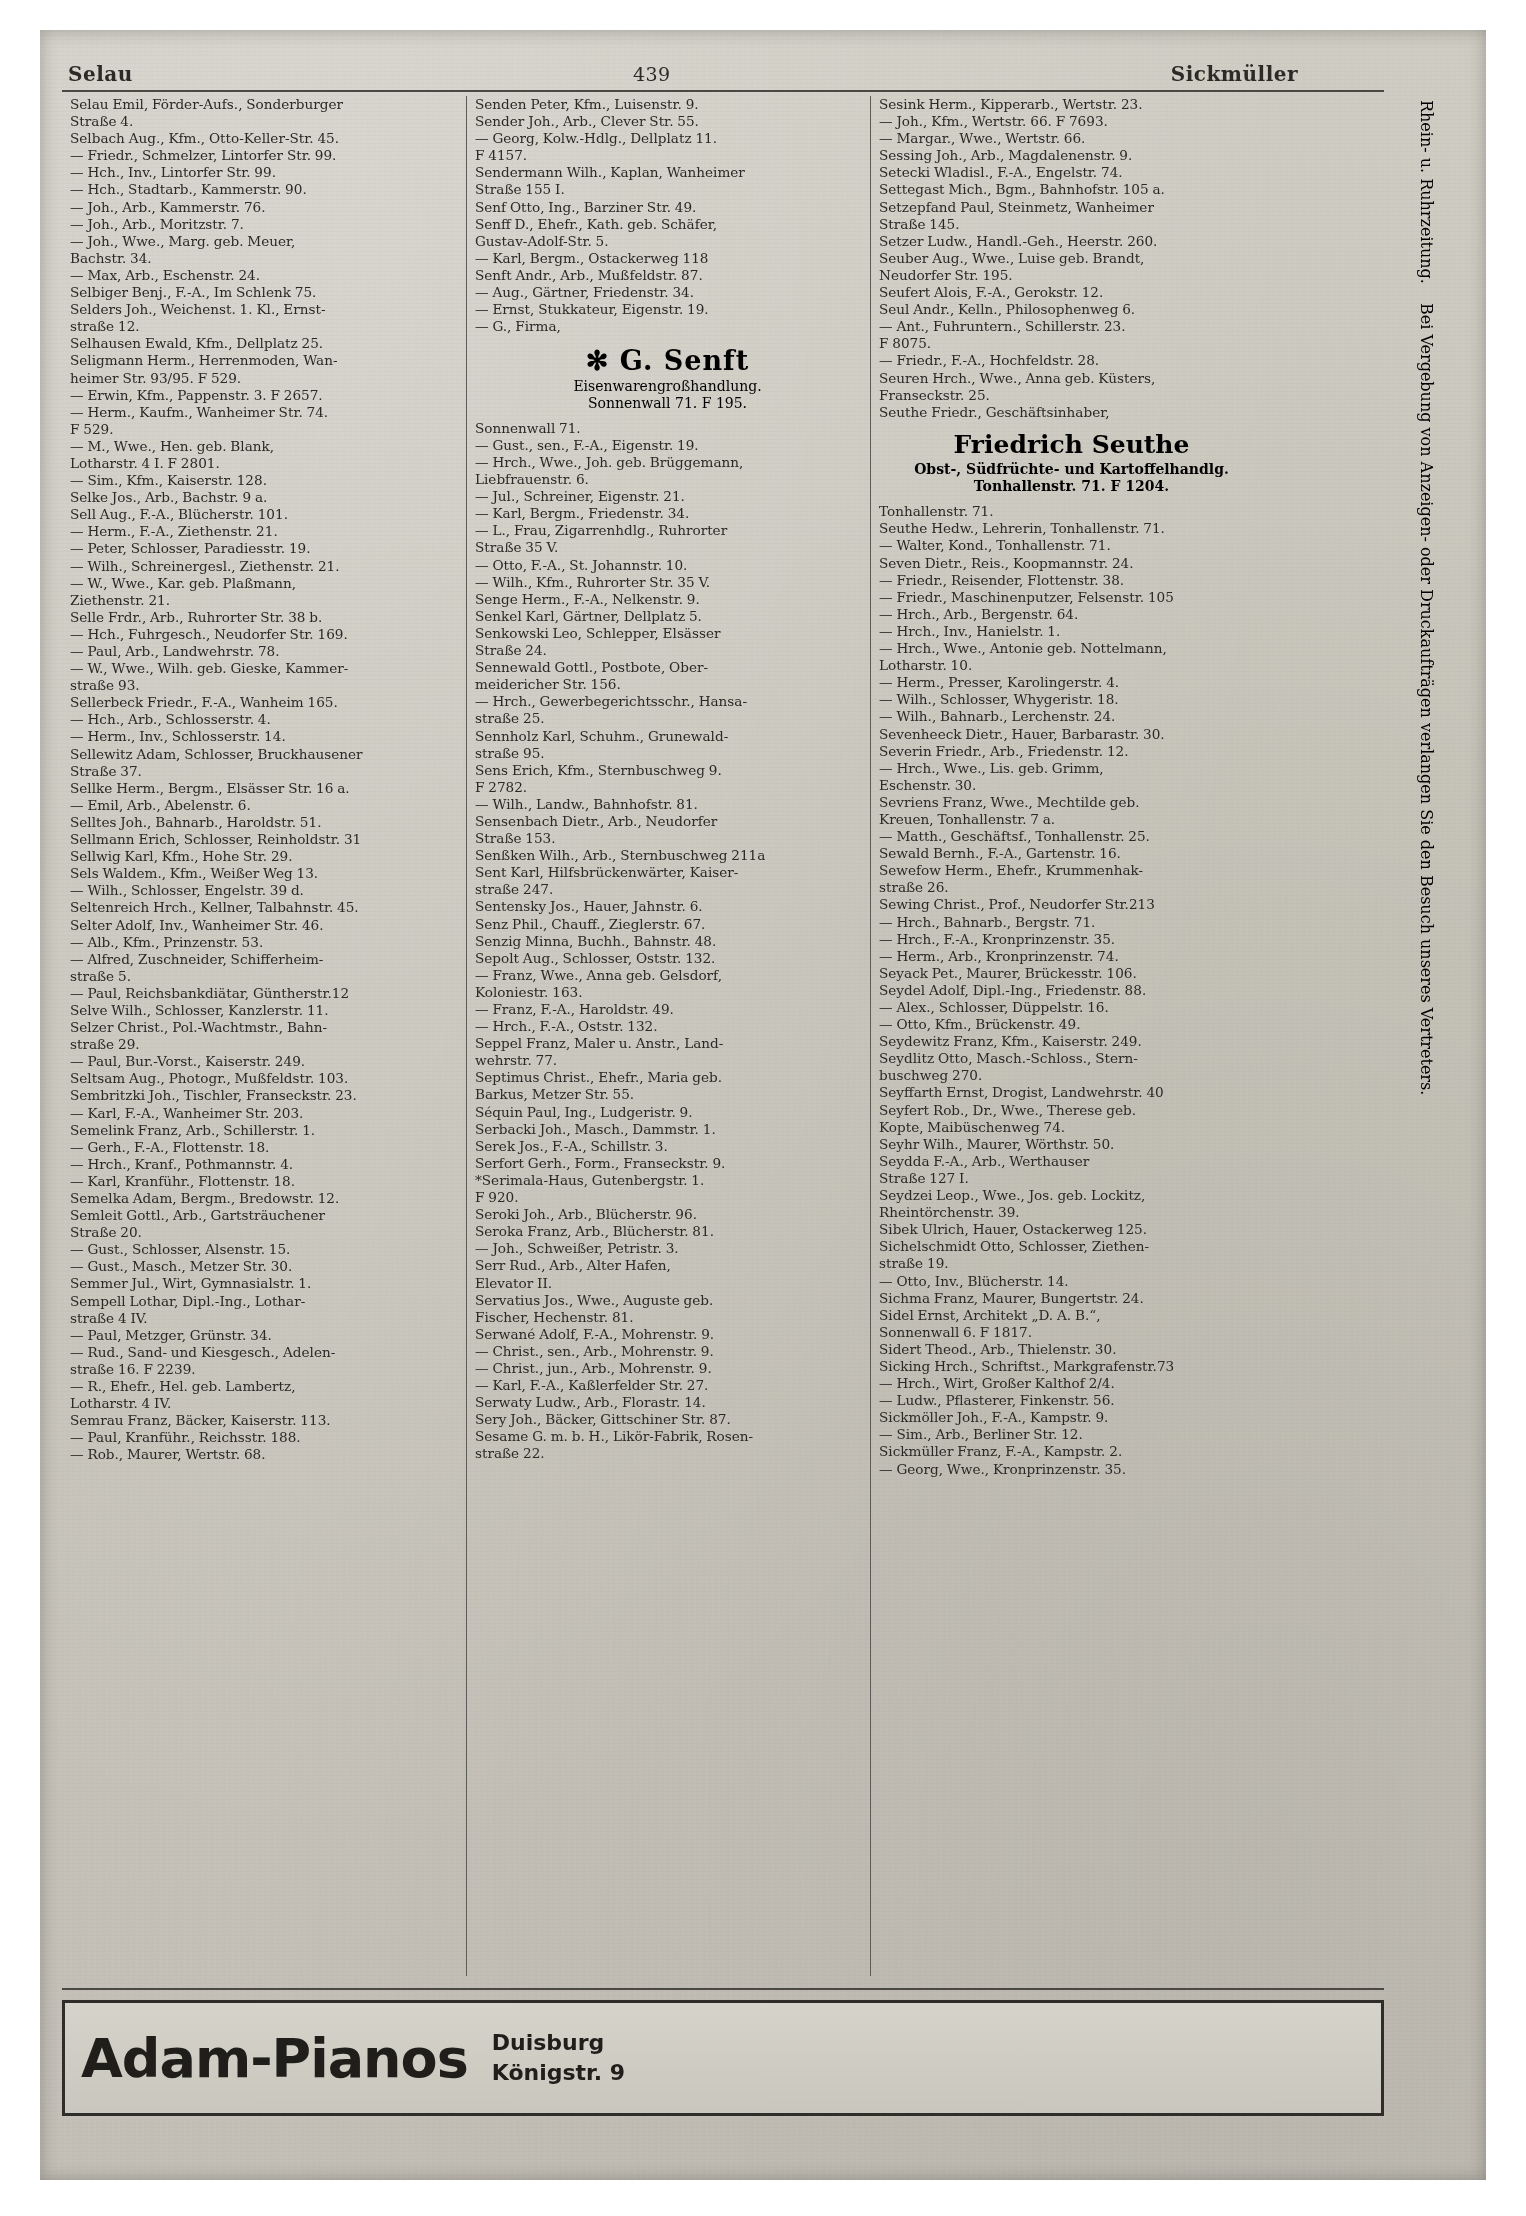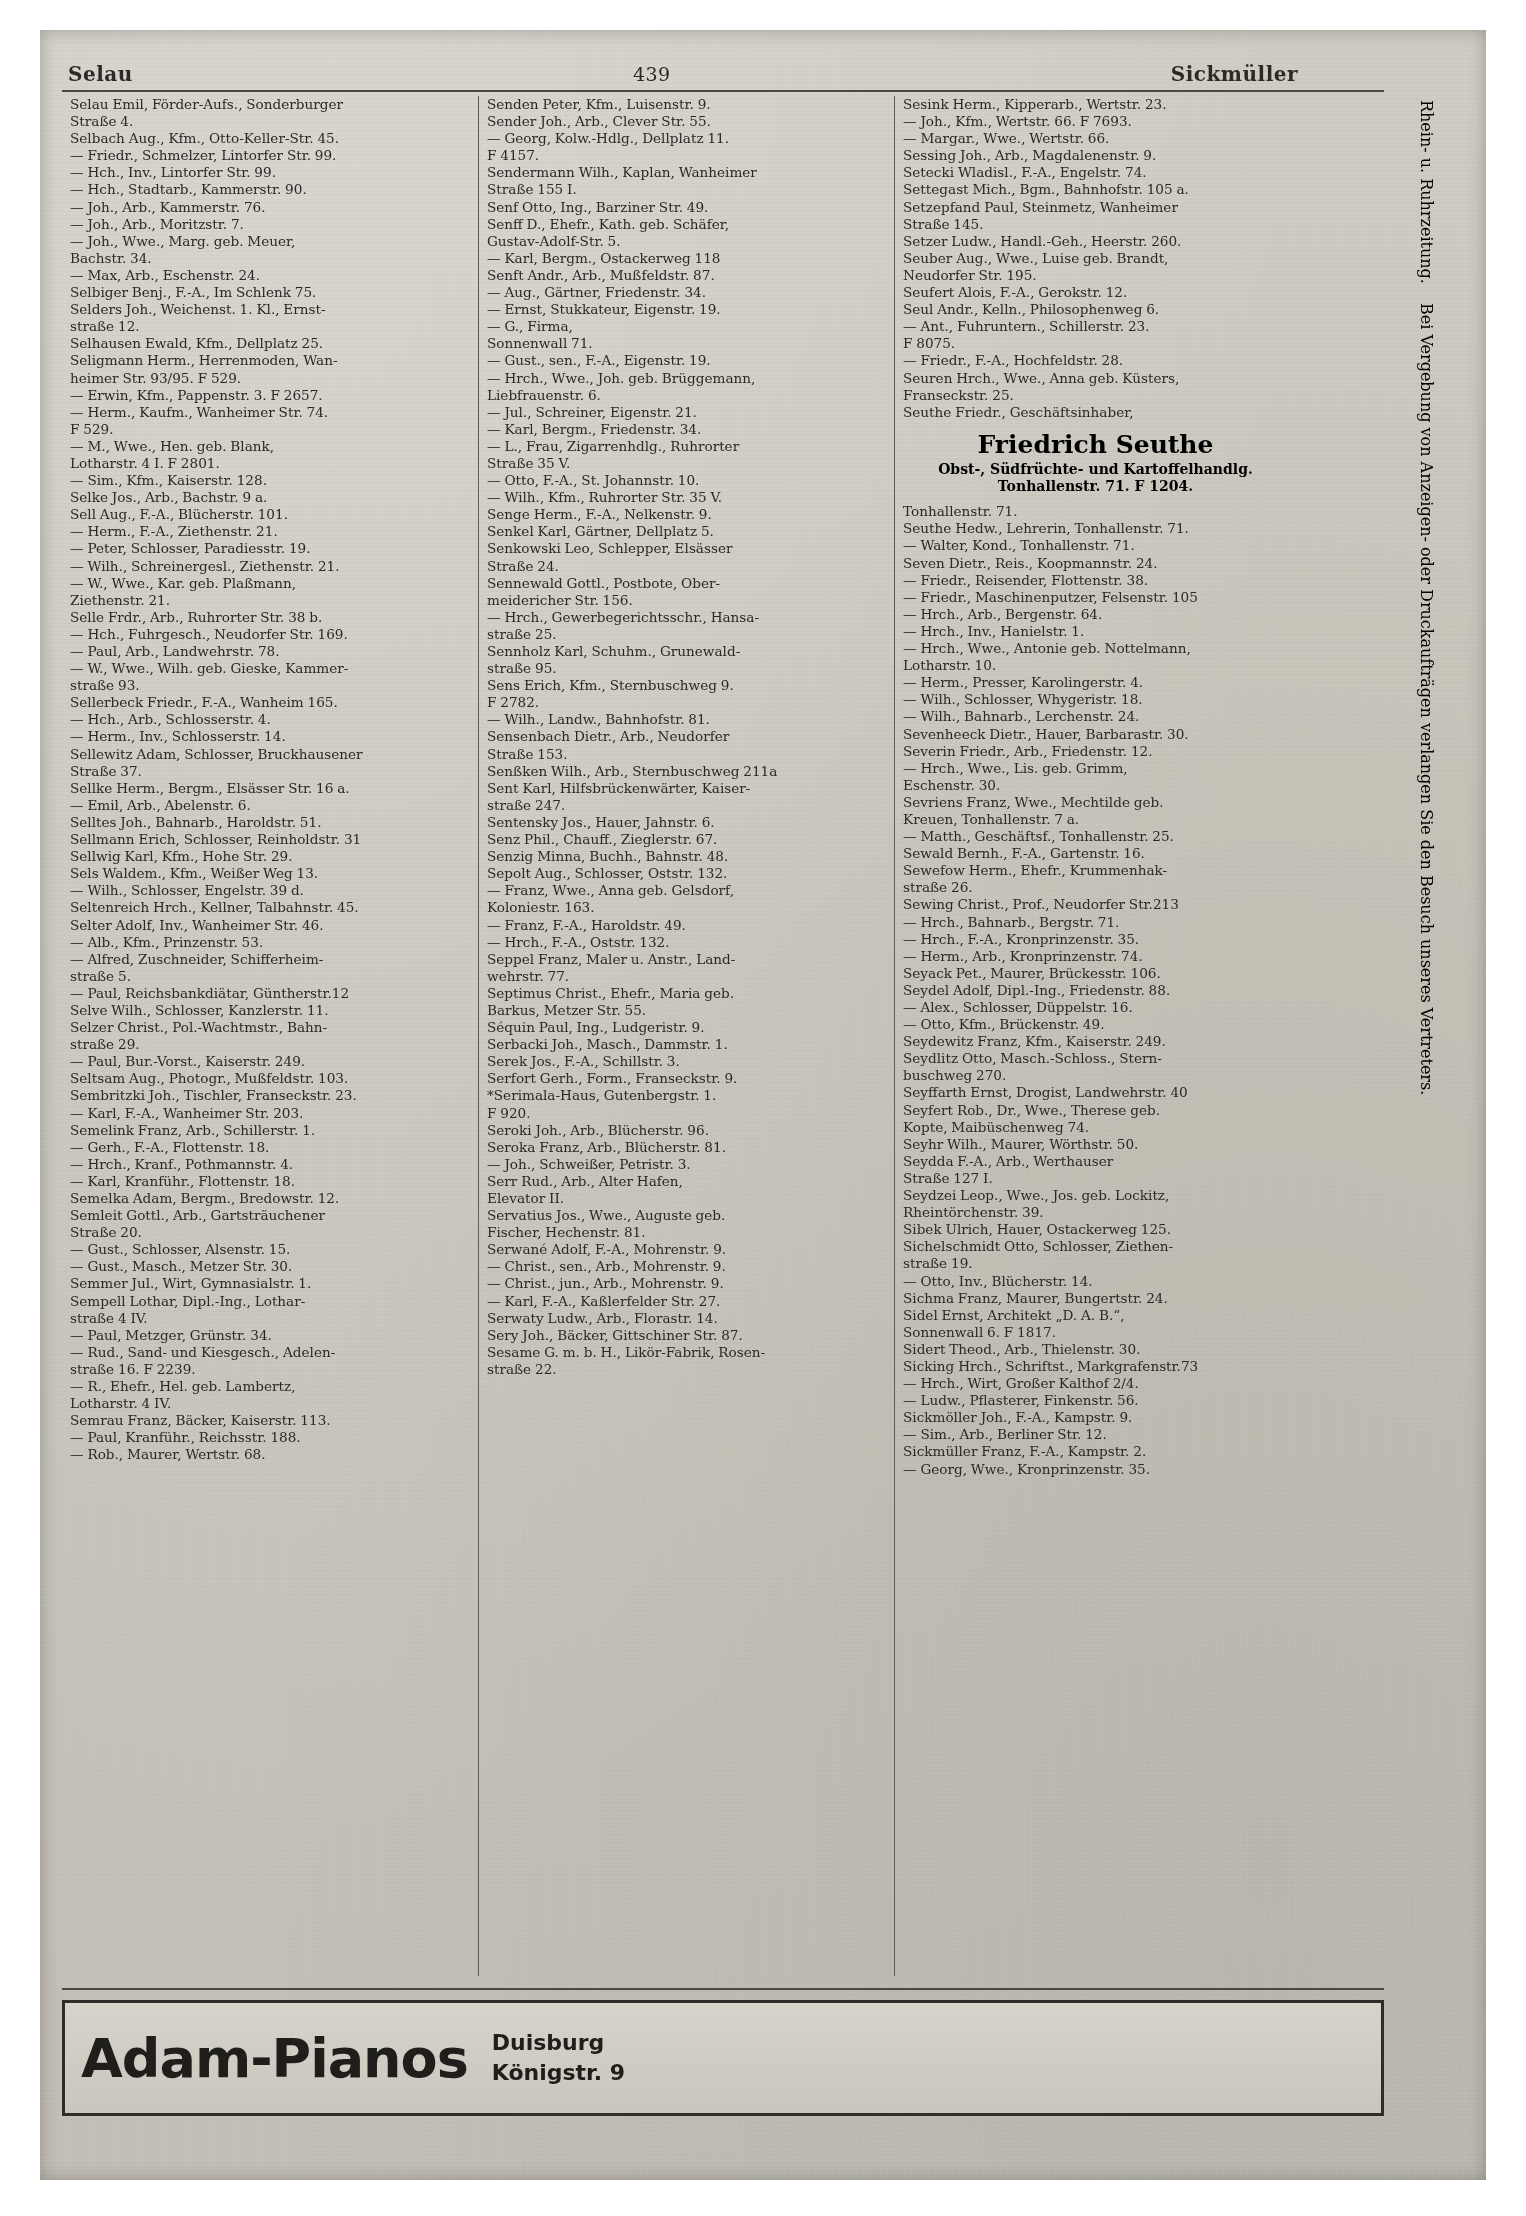--- a/index.html
+++ b/index.html
@@ -63,21 +63,21 @@
   }
 
   
   .columns {
     position: absolute;
     top: 96px;
     left: 62px;
     width: 1252px;
     height: 1880px;
     display: flex;
-    gap: 12px;
+    gap: 0;
   }
   .col {
     width: 404px;
     padding: 0 10px 0 8px;
     box-sizing: border-box;
     position: relative;
   }
   .col + .col {
     border-left: 1.5px solid #5d5b55;
   }
@@ -278,20 +278,25 @@
         <p class="entry">Sendermann Wilh., Kaplan, Wanheimer</p>
         <p class="entry">Straße 155 I.</p>
         <p class="entry">Senf Otto, Ing., Barziner Str. 49.</p>
         <p class="entry">Senff D., Ehefr., Kath. geb. Schäfer,</p>
         <p class="entry">Gustav-Adolf-Str. 5.</p>
         <p class="entry">— Karl, Bergm., Ostackerweg 118</p>
         <p class="entry">Senft Andr., Arb., Mußfeldstr. 87.</p>
         <p class="entry">— Aug., Gärtner, Friedenstr. 34.</p>
         <p class="entry">— Ernst, Stukkateur, Eigenstr. 19.</p>
         <p class="entry">— G., Firma,</p>
+        <div class="inline-ad">
+          <div class="ad-title">✻ G. Senft</div>
+          <div class="ad-sub">Eisenwarengroßhandlung.</div>
+          <div class="ad-sub">Sonnenwall 71.  F 195.</div>
+        </div>
         <p class="entry">Sonnenwall 71.</p>
         <p class="entry">— Gust., sen., F.-A., Eigenstr. 19.</p>
         <p class="entry">— Hrch., Wwe., Joh. geb. Brüggemann,</p>
         <p class="entry">Liebfrauenstr. 6.</p>
         <p class="entry">— Jul., Schreiner, Eigenstr. 21.</p>
         <p class="entry">— Karl, Bergm., Friedenstr. 34.</p>
         <p class="entry">— L., Frau, Zigarrenhdlg., Ruhrorter</p>
         <p class="entry">Straße 35 V.</p>
         <p class="entry">— Otto, F.-A., St. Johannstr. 10.</p>
         <p class="entry">— Wilh., Kfm., Ruhrorter Str. 35 V.</p>

